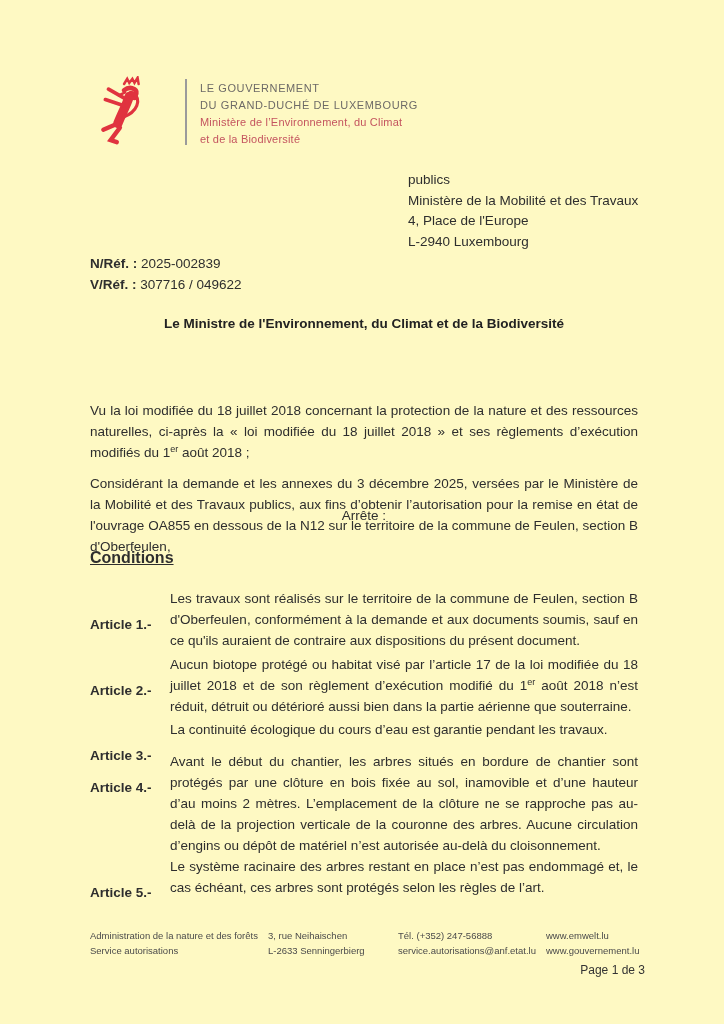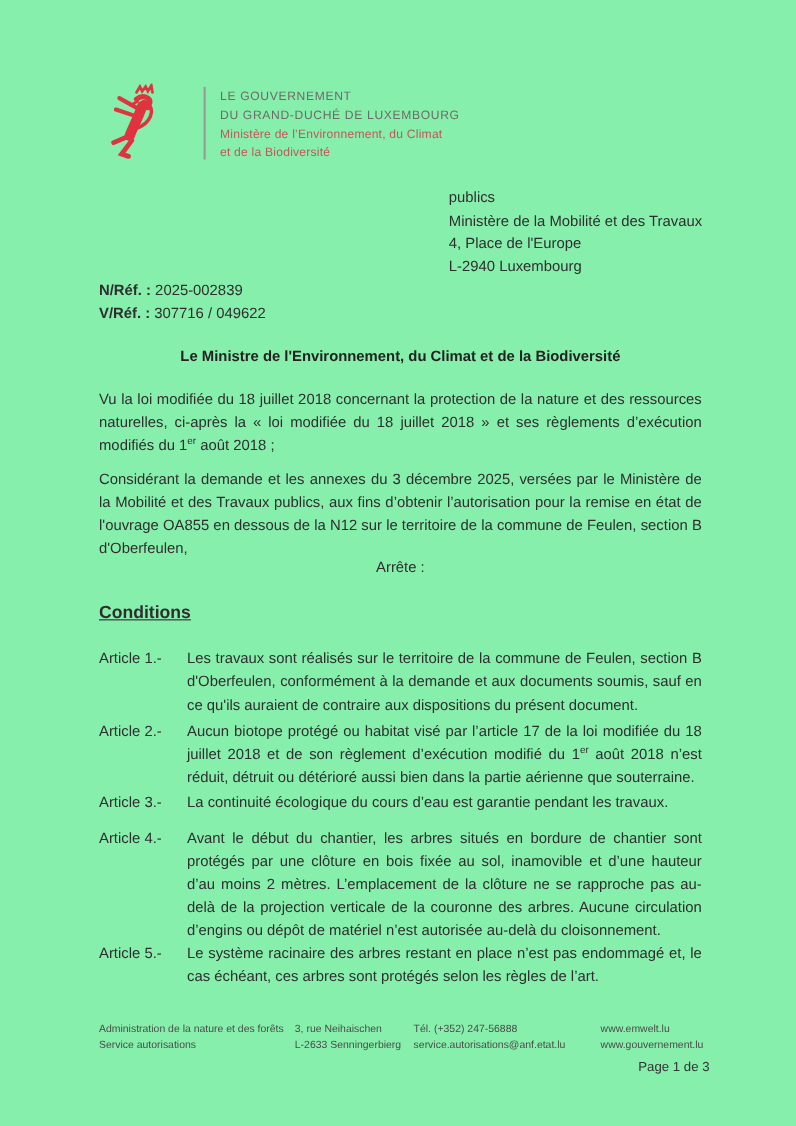--- a/index.html
+++ b/index.html
@@ -1,21 +1,21 @@
 <!DOCTYPE html>
 <html lang="fr" style="--lion-red: #e0333f; --gov-gray: #6d6a67; --ministry-red: #c4545f; --text: #2e2e2e; --footer-text: #4b4b4b;"><head>
 <meta charset="utf-8">
 <style>
   * { margin: 0; padding: 0; box-sizing: border-box; }
   html, body { background: #ffffff; }
   .page {
     position: relative;
     width: 724px;
     height: 1024px;
-    background: #86efac;
+    background: #fef9c3;
     font-family: "Liberation Sans", sans-serif;
     color: var(--text, #2e2e2e);
     overflow: hidden;
   }
 
   
   .logo-block { position: absolute; top: 76px; left: 95px; display: flex; align-items: flex-start; }
   .lion { width: 54px; height: 70px; color: var(--lion-red, #e0333f); }
   .logo-divider { width: 2px; height: 66px; background: #9b9b9b; margin-left: 36px; margin-right: 13px; margin-top: 3px; }
   .gov-lines { padding-top: 4px; }
@@ -26,43 +26,43 @@
 
   
   .refs { position: absolute; top: 254px; left: 90px; font-size: 13.5px; line-height: 20.5px; }
   .refs b { font-weight: bold; }
 
   
   .doc-title {
     position: absolute; top: 316px; left: 90px; width: 548px;
     font-size: 13.5px; font-weight: bold; text-align: center; color: #222;
   }
-  .para { position: absolute; left: 90px; width: 548px; font-size: 13.5px; line-height: 21px; text-align: justify; }
+  .para { position: absolute; left: 90px; width: 548px; font-size: 13.5px; line-height: 21px; text-align: justify; margin-top: 48px; }
   .para-vu { top: 352px; }
   .para-considerant { top: 425px; }
   sup.ord { font-size: 9px; vertical-align: super; line-height: 0; }
 
   .arrete { position: absolute; top: 508px; left: 90px; width: 548px; text-align: center; font-size: 13.5px; font-weight: normal; }
   .conditions { position: absolute; top: 549px; left: 90px; font-size: 16px; font-weight: bold; text-decoration: underline; }
 
   .article { position: absolute; left: 90px; width: 548px; display: flex; font-size: 13.5px; line-height: 21px; }
-  .article .label { flex: 0 0 80px; font-weight: normal; white-space: nowrap; }
+  .article .label { flex: 0 0 80px; font-weight: bold; white-space: nowrap; margin-top: 26px; }
   .article .body { flex: 1; text-align: justify; }
   .article-1 { top: 588px; }
   .article-2 { top: 654px; }
   .article-3 { top: 719px; }
   .article-4 { top: 751px; }
   .article-5 { top: 856px; }
 
   
   .footer { position: absolute; top: 928px; left: 90px; width: 560px; font-size: 9.5px; line-height: 15px; color: var(--footer-text, #4b4b4b); }
   .footer .col { position: absolute; top: 0; }
   .footer .col1 { left: 0; }
   .footer .col2 { left: 178px; }
-  .footer .col3 { left: 286px; }
+  .footer .col3 { left: 308px; }
   .footer .col4 { left: 456px; }
   .page-number { position: absolute; top: 963px; right: 79px; font-size: 12px; color: #333; text-align: center; }
 </style>
 </head>
 <body>
 
 <div class="page">
 
   <div class="logo-block">
     <svg class="lion" viewBox="0 0 52 66" aria-hidden="true">

